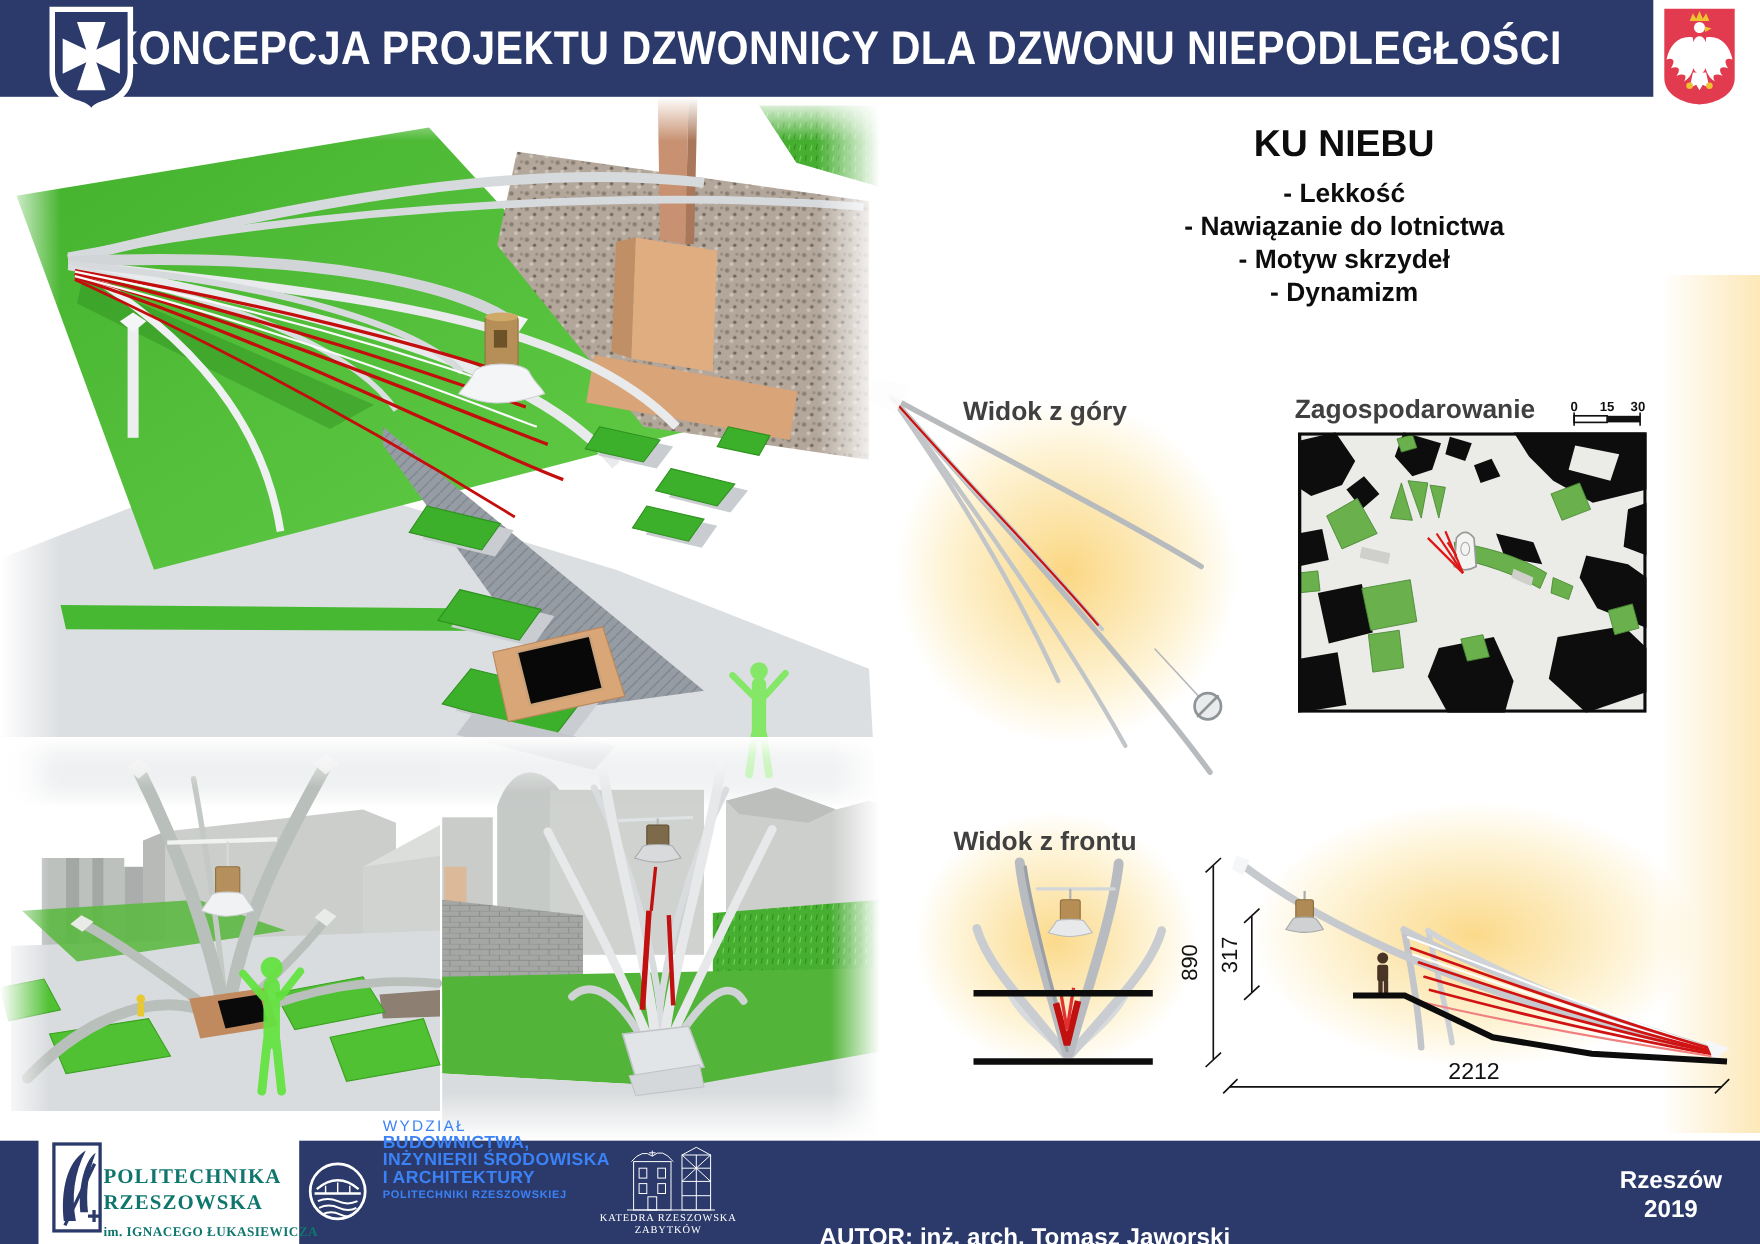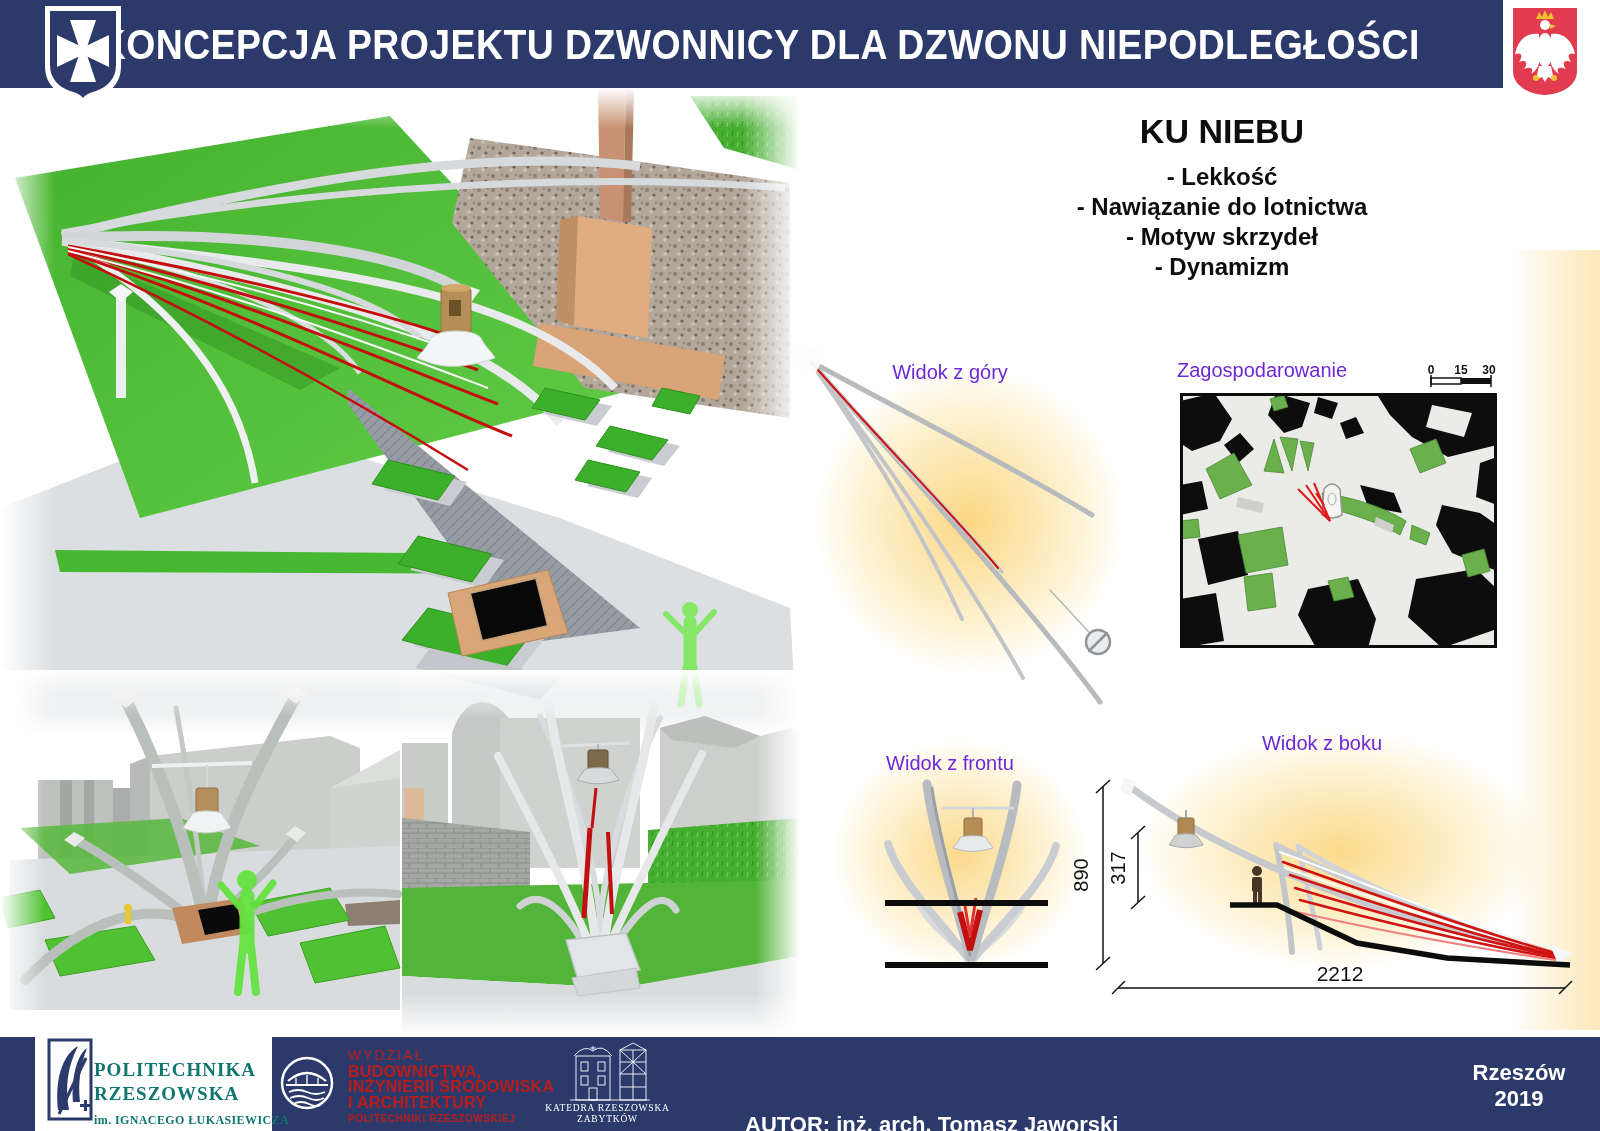--- a/index.html
+++ b/index.html
@@ -19,36 +19,36 @@
   .g2{left:795px;top:705px;width:330px;height:300px;
       background:radial-gradient(ellipse closest-side,rgba(250,205,100,.75),rgba(252,231,170,.45) 55%,rgba(255,255,255,0) 78%);}
   .g3{left:1080px;top:695px;width:520px;height:310px;
       background:radial-gradient(ellipse closest-side,rgba(250,205,100,.75),rgba(252,231,170,.45) 55%,rgba(255,255,255,0) 78%);}
   .g4{left:1510px;top:250px;width:90px;height:780px;
       background:linear-gradient(to right,rgba(255,255,255,0),rgba(250,213,125,.55));}
   
   .concept-title{left:1022px;top:112px;width:400px;text-align:center;font-size:34px;font-weight:bold;color:#0d0d0d;z-index:3;}
   .concept-bullets{left:952px;top:162px;width:540px;text-align:center;font-size:24px;font-weight:bold;
       color:#0d0d0d;line-height:30px;z-index:3;}
-  .view-label{font-size:20px;font-weight:normal;color:#6d28d9;z-index:3;text-align:center;white-space:nowrap;}
+  .view-label{font-size:24px;font-weight:bold;color:#404040;z-index:3;text-align:center;white-space:nowrap;}
   .lbl-top{left:820px;top:361px;width:260px;}
   .lbl-plan{left:1177px;top:359px;width:240px;text-align:left;}
   .lbl-front{left:820px;top:732px;width:260px;margin-top:20px;}
   .lbl-side{left:1192px;top:732px;width:260px;}
   svg{display:block;}
   .art{z-index:2;}
   .mapwrap{left:1180px;top:393px;z-index:2;}
   .scalewrap{left:1426px;top:362px;z-index:3;}
   
   .footer-sq{left:0;top:1037px;width:35px;height:94px;background:#2b3a6b;z-index:3;}
   .footer-band{left:272px;top:1037px;width:1328px;height:94px;background:#2b3a6b;z-index:3;}
   .prz-text{left:94px;top:1058px;color:#0f766e;z-index:4;font-weight:bold;line-height:24px;white-space:nowrap;font-family:Liberation Serif, serif;}
   .prz-text .l1,.prz-text .l2{font-size:19px;letter-spacing:1px;}
   .prz-text .l3{font-size:12px;margin-top:2px;letter-spacing:.4px;}
-  .wydz-text{left:348px;top:1048px;color:#b91c1c;z-index:4;line-height:15.5px;white-space:nowrap;}
+  .wydz-text{left:348px;top:1016px;color:#3b82f6;z-index:4;line-height:15.5px;white-space:nowrap;}
   .wydz-text .w1{font-size:14px;font-weight:400;letter-spacing:2px;}
   .wydz-text .w2{font-size:16px;font-weight:bold;letter-spacing:.3px;}
   .wydz-text .w5{font-size:10px;font-weight:bold;letter-spacing:.6px;margin-top:1px;}
   .kat-caption{left:540px;top:1103px;width:135px;text-align:center;color:#fff;z-index:4;
      font-family:"Liberation Serif",serif;font-size:9.5px;line-height:11px;letter-spacing:.8px;}
   .credits{left:745px;top:1060px;color:#fff;z-index:4;font-weight:bold;font-size:22px;line-height:26px;white-space:pre;}
   .cityblock{left:1444px;top:1060px;width:150px;text-align:center;color:#fff;z-index:4;font-weight:bold;font-size:22px;line-height:26px;}
 </style>
 </head>
 <body>
@@ -472,21 +472,20 @@
   <div class="abs concept-bullets">
     <div>- Lekkość</div>
     <div>- Nawiązanie do lotnictwa</div>
     <div>- Motyw skrzydeł</div>
     <div>- Dynamizm</div>
   </div>
   <div class="abs concept-title">KU NIEBU</div>
   <div class="abs view-label lbl-top">Widok z góry</div>
   <div class="abs view-label lbl-plan">Zagospodarowanie</div>
   <div class="abs view-label lbl-front">Widok z frontu</div>
-  <div class="abs view-label lbl-side">Widok z boku</div>
 
   <div class="abs footer-sq"></div>
   <div class="abs footer-band"></div>
 
   <svg class="abs" style="left:47px;top:1038px;z-index:4" width="46" height="83" viewBox="0 0 46 83">
     <rect x="2" y="2" width="42" height="79" fill="#ffffff" stroke="#2b3a6b" stroke-width="3"></rect>
     <path d="M11,72 C8,44 14,18 31,8 C20,30 18,50 22,72 Z" fill="#2b3a6b"></path>
     <path d="M26,64 C24,38 31,16 40,10 C33,28 31,46 33,64 Z" fill="#2b3a6b"></path>
     <line x1="12" y1="76" x2="39" y2="20" stroke="#2b3a6b" stroke-width="3"></line>
     <path d="M33,66 h4 v-4 h3 v4 h4 v3 h-4 v4 h-3 v-4 h-4 Z" fill="#2b3a6b"></path>

